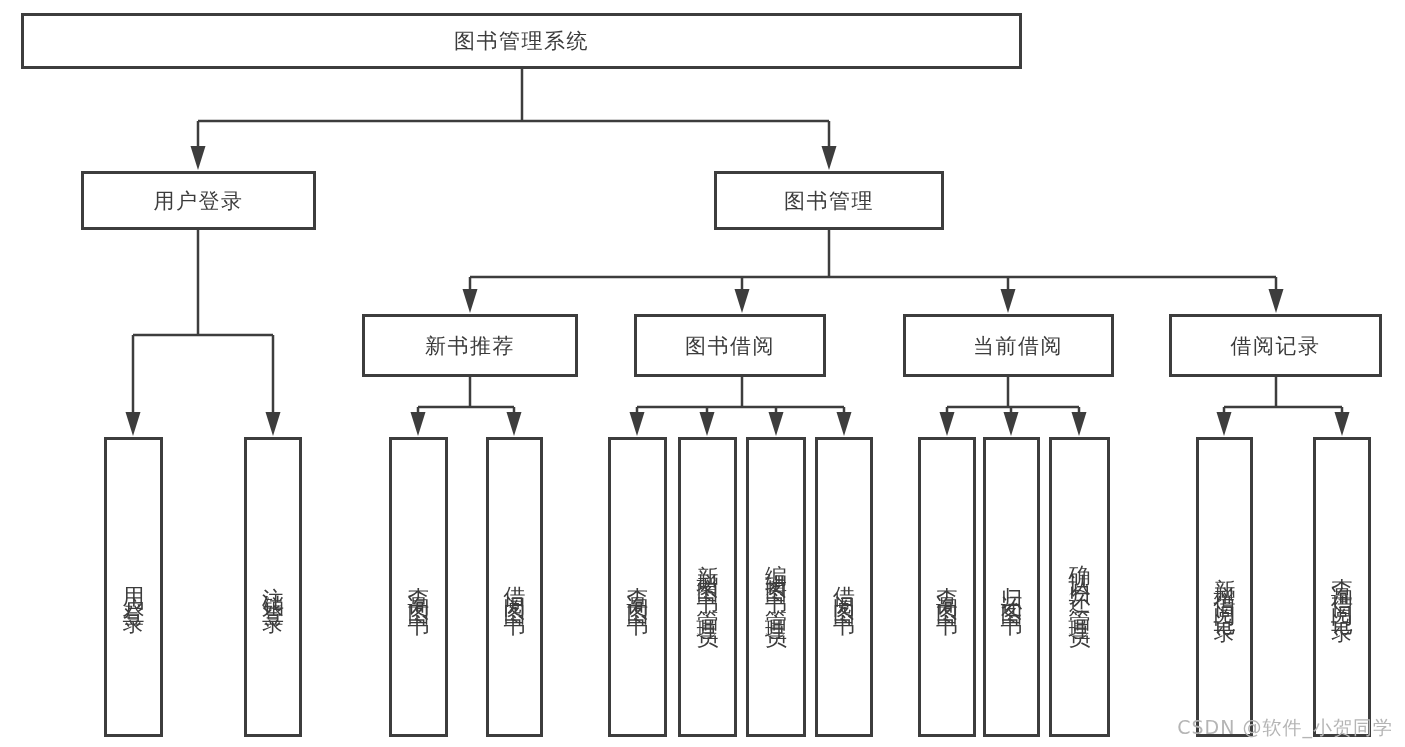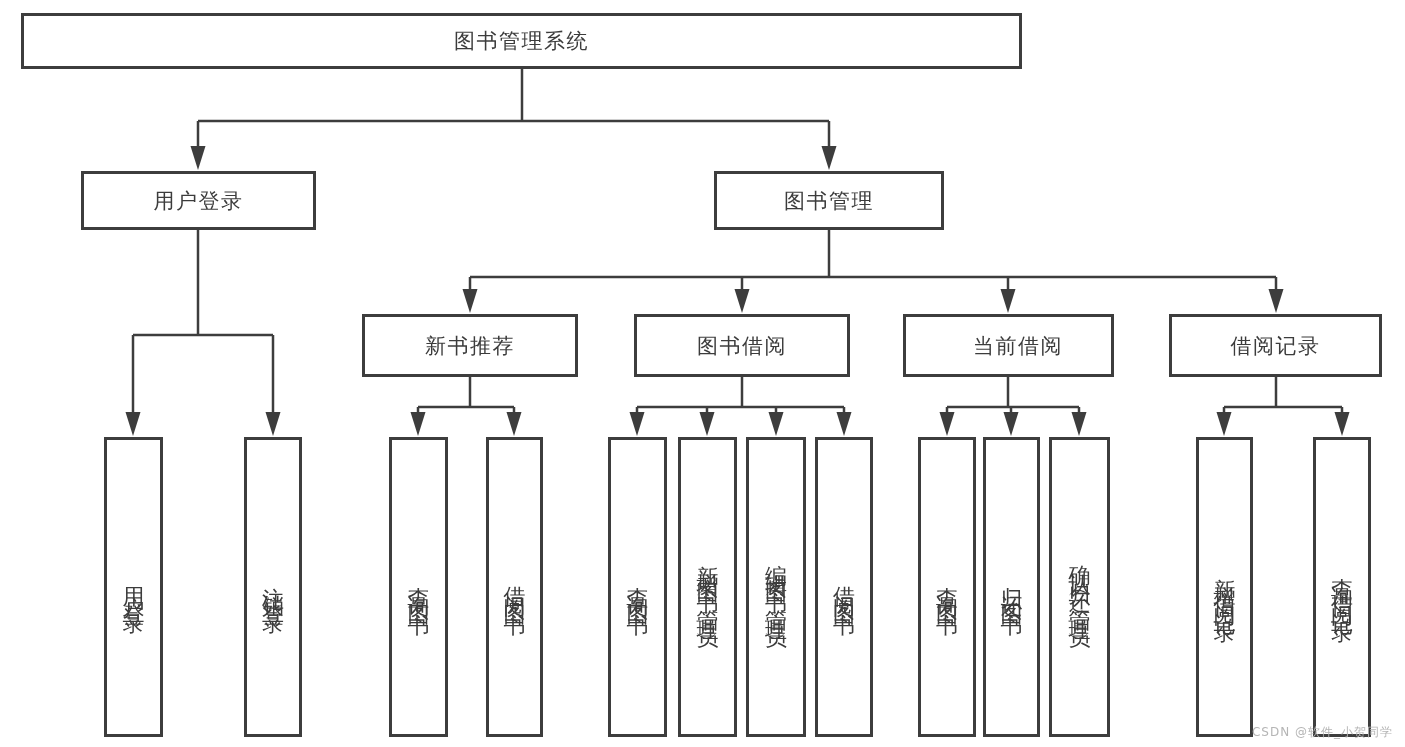--- a/index.html
+++ b/index.html
@@ -40,21 +40,21 @@
     writing-mode: vertical-rl;
     font-size: 22px;
     letter-spacing: 9px;
     line-height: 1;
     white-space: nowrap;
   }
   .watermark {
     position: absolute;
     right: 12px;
     bottom: 6px;
-    font-size: 12px;
+    font-size: 19px;
     color: #b5b5b5;
     letter-spacing: 1px;
     z-index: 5;
     white-space: nowrap;
   }
 </style>
 </head>
 <body>
 
 <div id="canvas">
@@ -132,21 +132,21 @@
   <div class="box h" style="left:81px; top:171px; width:235px; height:59px;">
     <span>用户登录</span>
   </div>
   <div class="box h" style="left:714px; top:171px; width:230px; height:59px;">
     <span>图书管理</span>
   </div>
 
   <div class="box h" style="left:362px; top:314px; width:216px; height:63px;">
     <span>新书推荐</span>
   </div>
-  <div class="box h" style="left:634px; top:314px; width:216px; height:63px;">
+  <div class="box h" style="left:634px; top:314px; width:192px; height:63px;">
     <span>图书借阅</span>
   </div>
   <div class="box h" style="left:903px; top:314px; width:211px; height:63px;padding-left:19px;">
     <span>当前借阅</span>
   </div>
   <div class="box h" style="left:1169px; top:314px; width:213px; height:63px;">
     <span>借阅记录</span>
   </div>
 
   <div class="box v" style="left:104px; top:437px; width:59px; height:300px;">

